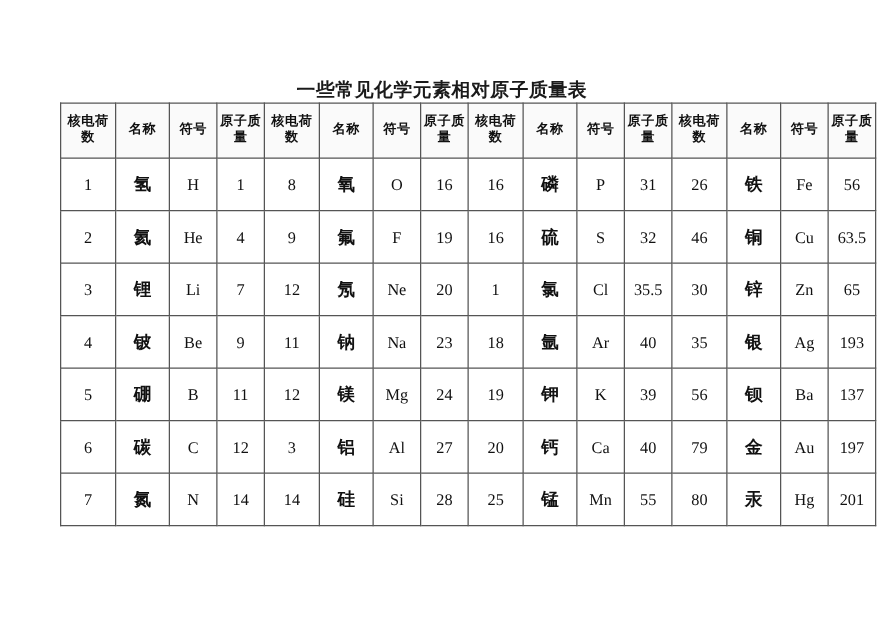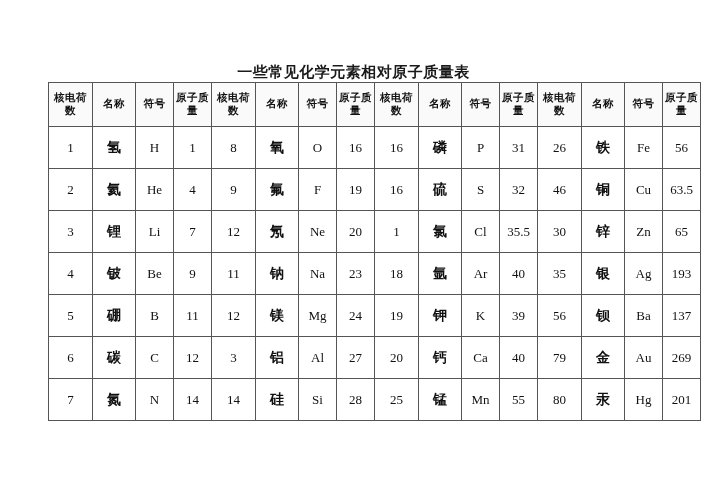--- a/index.html
+++ b/index.html
@@ -267,21 +267,21 @@
           <td class="name">铝</td>
           <td class="sym">Al</td>
           <td class="num">27</td>
           <td class="num">20</td>
           <td class="name">钙</td>
           <td class="sym">Ca</td>
           <td class="num">40</td>
           <td class="num">79</td>
           <td class="name">金</td>
           <td class="sym">Au</td>
-          <td class="num">269</td>
+          <td class="num">197</td>
         </tr>
         <tr>
           <td class="num">7</td>
           <td class="name">氮</td>
           <td class="sym">N</td>
           <td class="num">14</td>
           <td class="num">14</td>
           <td class="name">硅</td>
           <td class="sym">Si</td>
           <td class="num">28</td>

